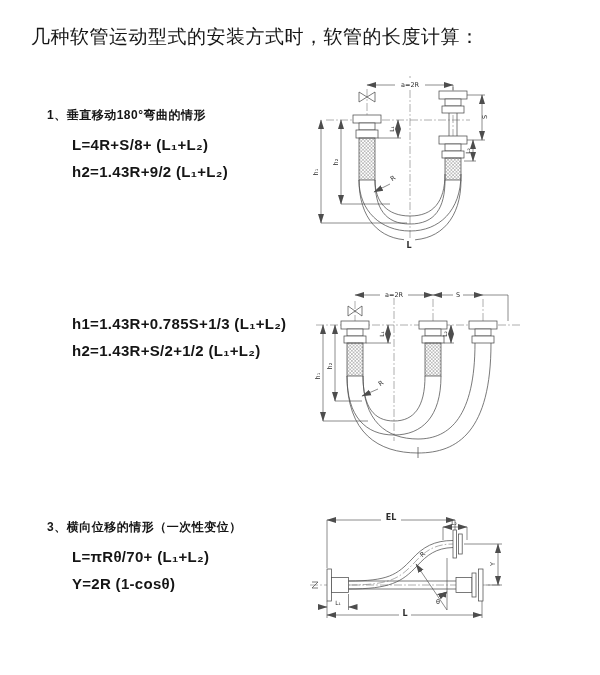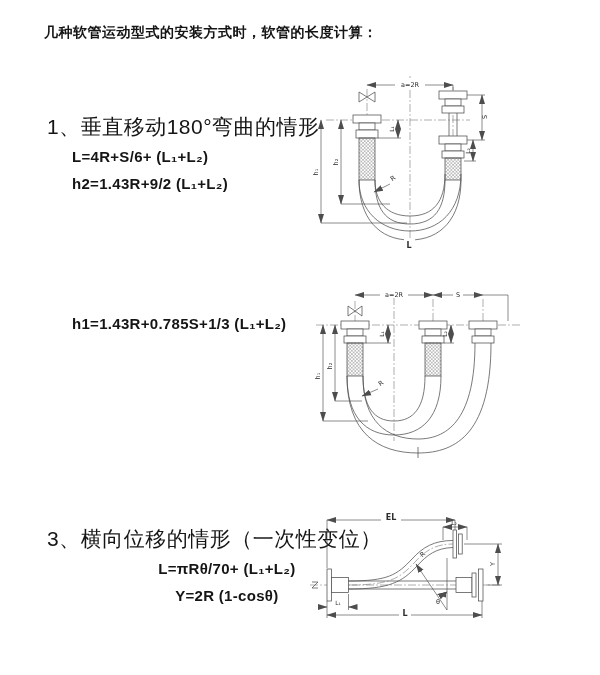--- a/index.html
+++ b/index.html
@@ -1,23 +1,23 @@
 <!DOCTYPE html>
 <html><head>
 <meta charset="utf-8">
 <style>
   html,body{margin:0;padding:0;background:#e8e8e8;}
   #screen{position:relative;width:600px;height:675px;background:#ffffff;overflow:hidden;
           font-family:"Liberation Sans","DejaVu Sans",sans-serif;color:#151515;}
-  .page-title{position:absolute;left:44px;top:24px;font-size:14px;font-weight:700;letter-spacing:.5px;}
+  .page-title{position:absolute;left:31px;top:24px;font-size:19px;font-weight:400;letter-spacing:.5px;}
   .section{position:absolute;left:47px;}
-  .section .heading{font-size:21px;font-weight:400;letter-spacing:.5px;line-height:18px;margin-top:12px;}
+  .section .heading{font-size:12px;font-weight:700;letter-spacing:.5px;line-height:18px;}
   .formulas{margin:8px 0 0 0;padding:0 0 0 25px;list-style:none;}
   .formulas li{font-size:15px;font-weight:700;line-height:26.5px;letter-spacing:.3px;white-space:pre;}
-  #sec1{top:106px;} #sec2{top:303px;} #sec3{top:518px;text-align:center;}
+  #sec1{top:106px;} #sec2{top:303px;} #sec3{top:518px;}
   .diagram{position:absolute;}
   #dg1{left:312px;top:68px;} #dg2{left:306px;top:281px;} #dg3{left:296px;top:498px;}
   svg .ln{stroke:#4d4d4d;stroke-width:.75;fill:none;}
   svg .dim{stroke:#4d4d4d;stroke-width:.65;fill:none;}
   svg .cl{stroke:#6a6a6a;stroke-width:.55;fill:none;stroke-dasharray:8 2.2 1.6 2.2;}
   svg .fl{fill:#ffffff;stroke:#4d4d4d;stroke-width:.75;}
   svg .braid{fill:url(#braid);stroke:#4d4d4d;stroke-width:.75;}
   svg text{fill:#2e2e2e;font-family:"DejaVu Sans","Liberation Sans",sans-serif;}
   svg .lbl{font-size:6.5px;} svg .big{font-size:8px;font-weight:bold;} svg .sm{font-size:5.8px;}
   .mask{fill:#ffffff;stroke:none;}
@@ -25,28 +25,29 @@
 </head>
 <body>
 
 <div id="screen">
 
   <div class="page-title">几种软管运动型式的安装方式时，软管的长度计算：</div>
 
   <div class="section" id="sec1">
     <div class="heading">1、垂直移动180°弯曲的情形</div>
     <ul class="formulas">
-      <li>L=4R+S/6+ (L₁+L₂)</li>
+      <li>L=4R+S/8+ (L₁+L₂)</li>
       <li>h2=1.43R+9/2 (L₁+L₂)</li>
     </ul>
   </div>
 
   <div class="section" id="sec2">
     <ul class="formulas">
       <li>h1=1.43R+0.785S+1/3 (L₁+L₂)</li>
+      <li>h2=1.43R+S/2+1/2 (L₁+L₂)</li>
     </ul>
   </div>
 
   <div class="section" id="sec3">
     <div class="heading">3、横向位移的情形（一次性变位）</div>
     <ul class="formulas">
       <li>L=πRθ/70+ (L₁+L₂)</li>
       <li>Y=2R (1-cosθ)</li>
     </ul>
   </div>

